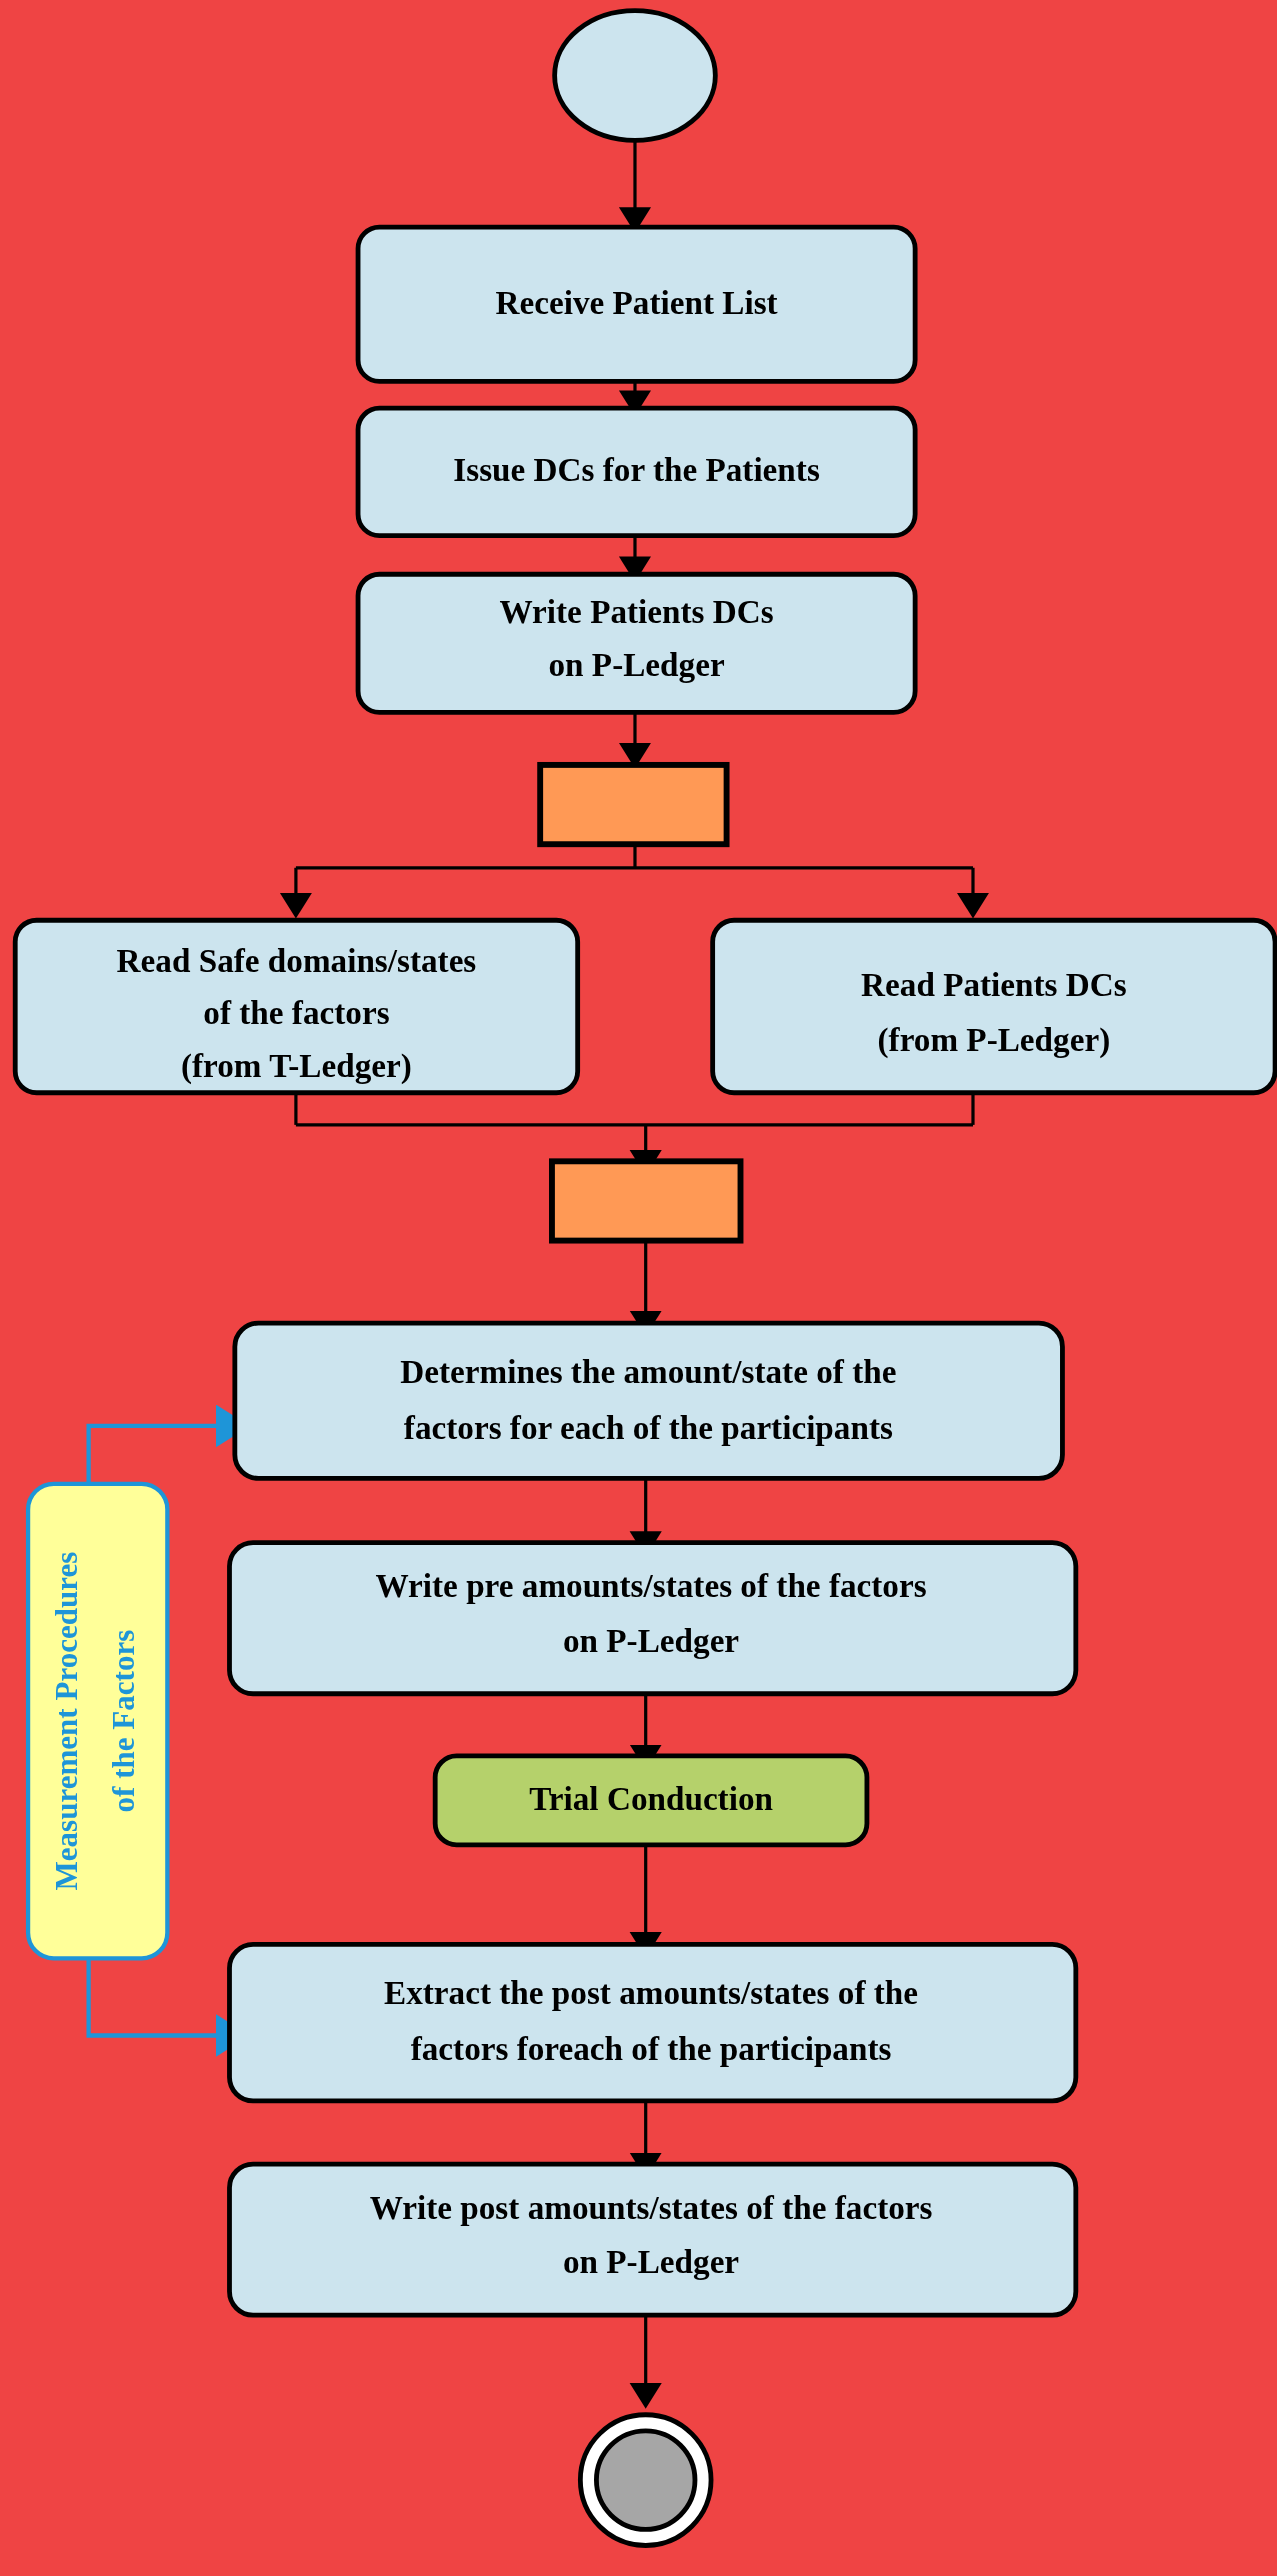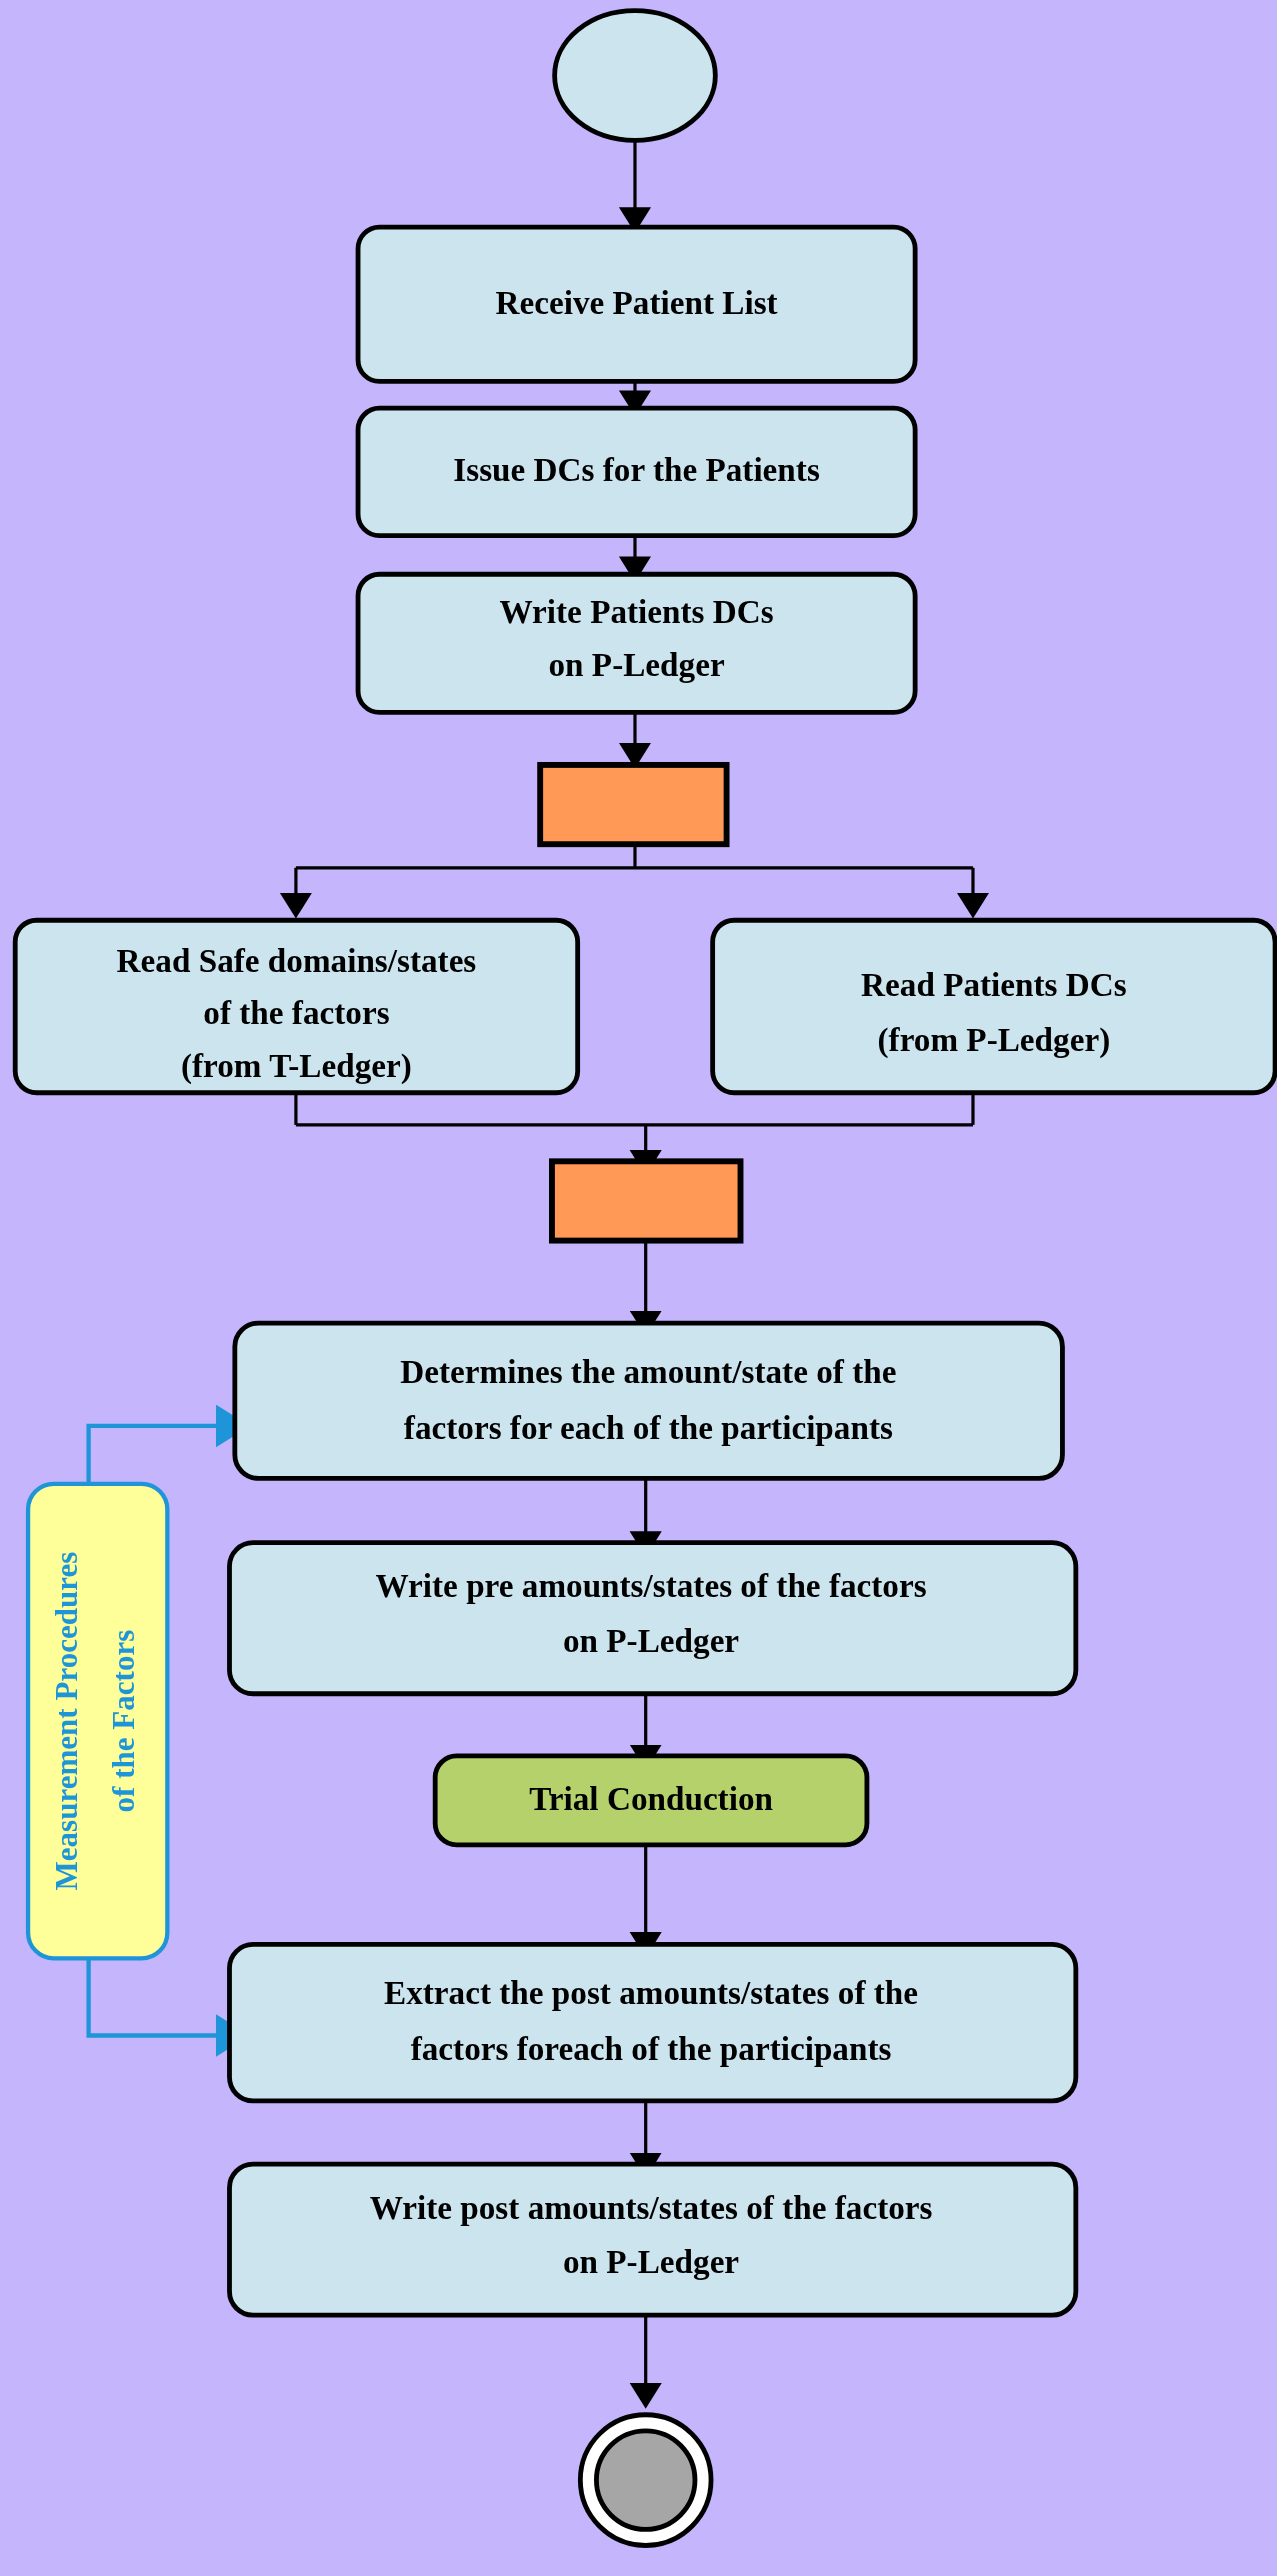--- a/index.html
+++ b/index.html
@@ -1,16 +1,16 @@
 <!DOCTYPE html>
 <html style="font-size:8.6px"><head>
 <meta charset="utf-8">
 <style>
   html,body{margin:0;padding:0;background:#ffffff;}
-  #root{position:relative;width:1278px;height:2576px;background:#c4b5fd;
+  #root{position:relative;width:1278px;height:2576px;background:#ef4444;
         font-family:"Liberation Serif", serif;}
   svg.canvas{position:absolute;inset:0;width:1278px;height:2576px;display:block;}
   .nodeText{
     font-family:"Liberation Serif", serif;
     font-weight:bold;
     fill:#000000;
     text-anchor:middle;
     dominant-baseline:middle;
   }
   .noteText{

